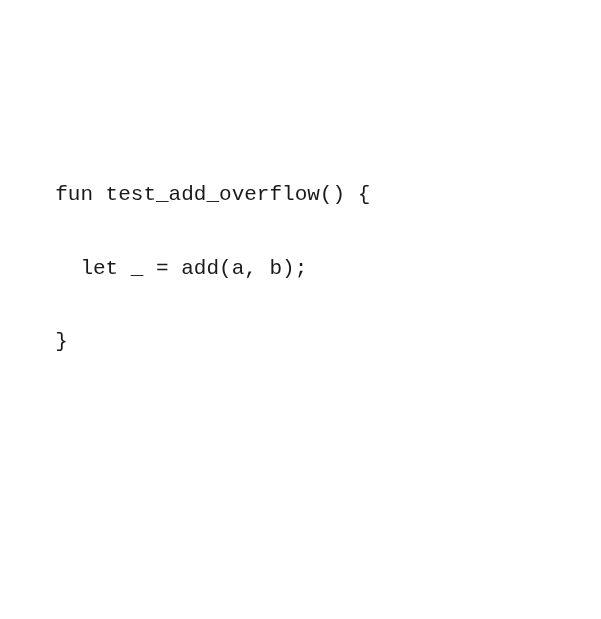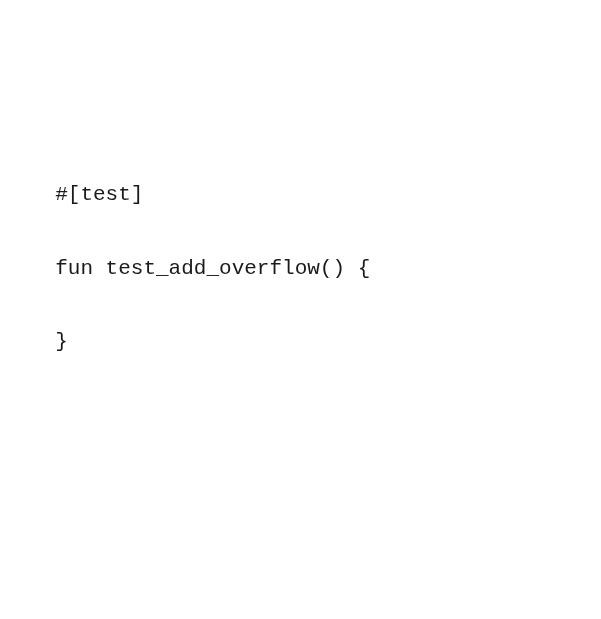--- a/index.html
+++ b/index.html
@@ -18,22 +18,22 @@
     .line { display: block; }
     .indent-0 { padding-left: 0; }
     .indent-1 { padding-left: 2ch; }
     .indent-2 { padding-left: 4ch; }
   </style>
 </head>
 <body>
 
 
 <div class="code-block">
-<span class="line indent-1">#[test]</span>
 <span class="line indent-1">fun test_add_overflow() {</span>
+<span class="line indent-2">let _ = add(a, b);</span>
 <span class="line indent-1">}</span>
 <span class="line indent-0"></span>
 
 
 
 
 
 
 
 

